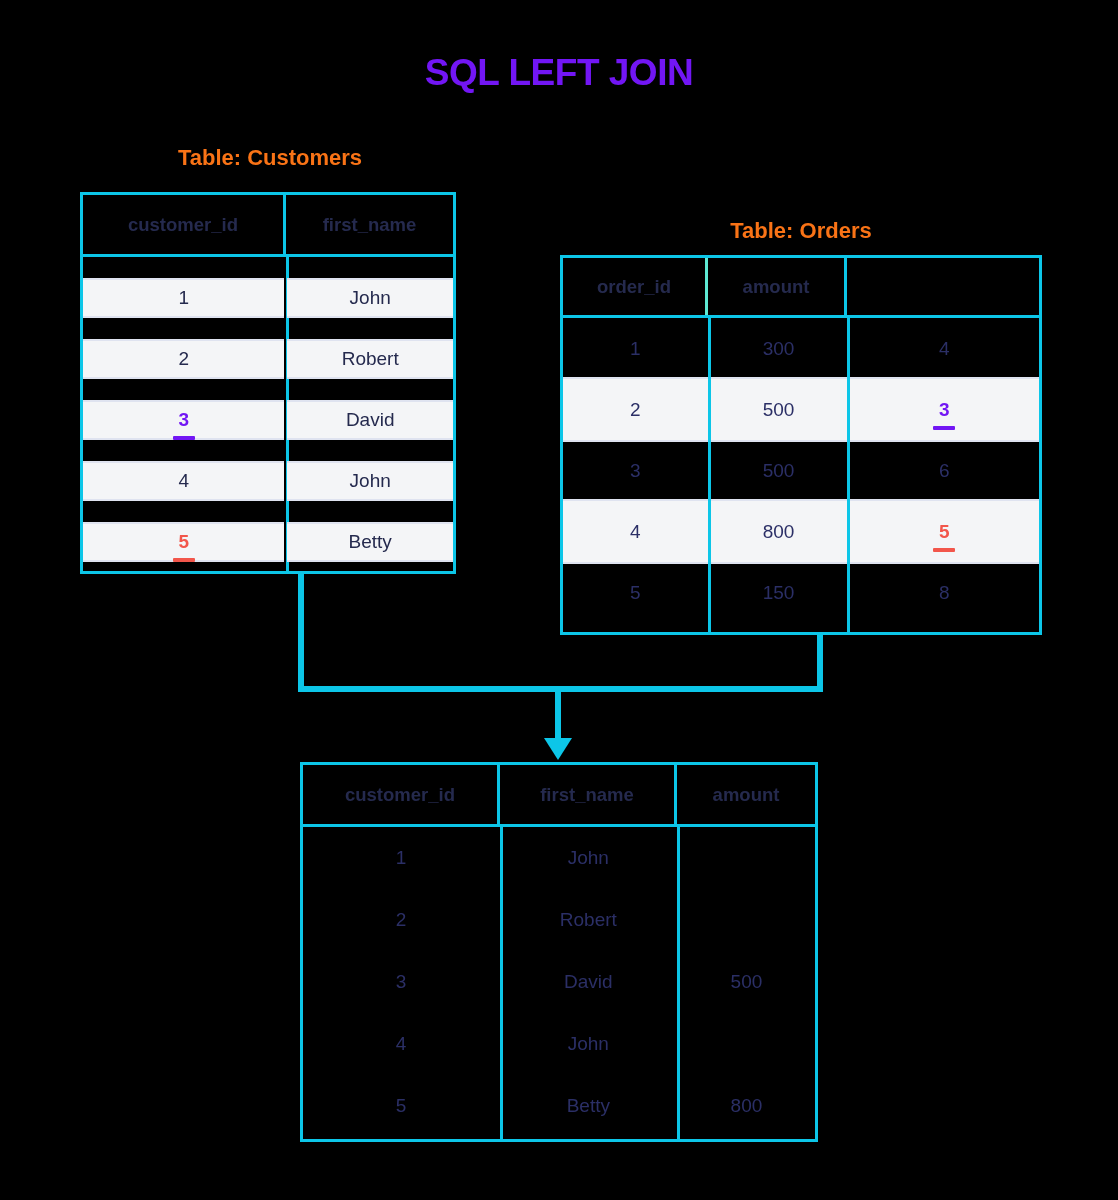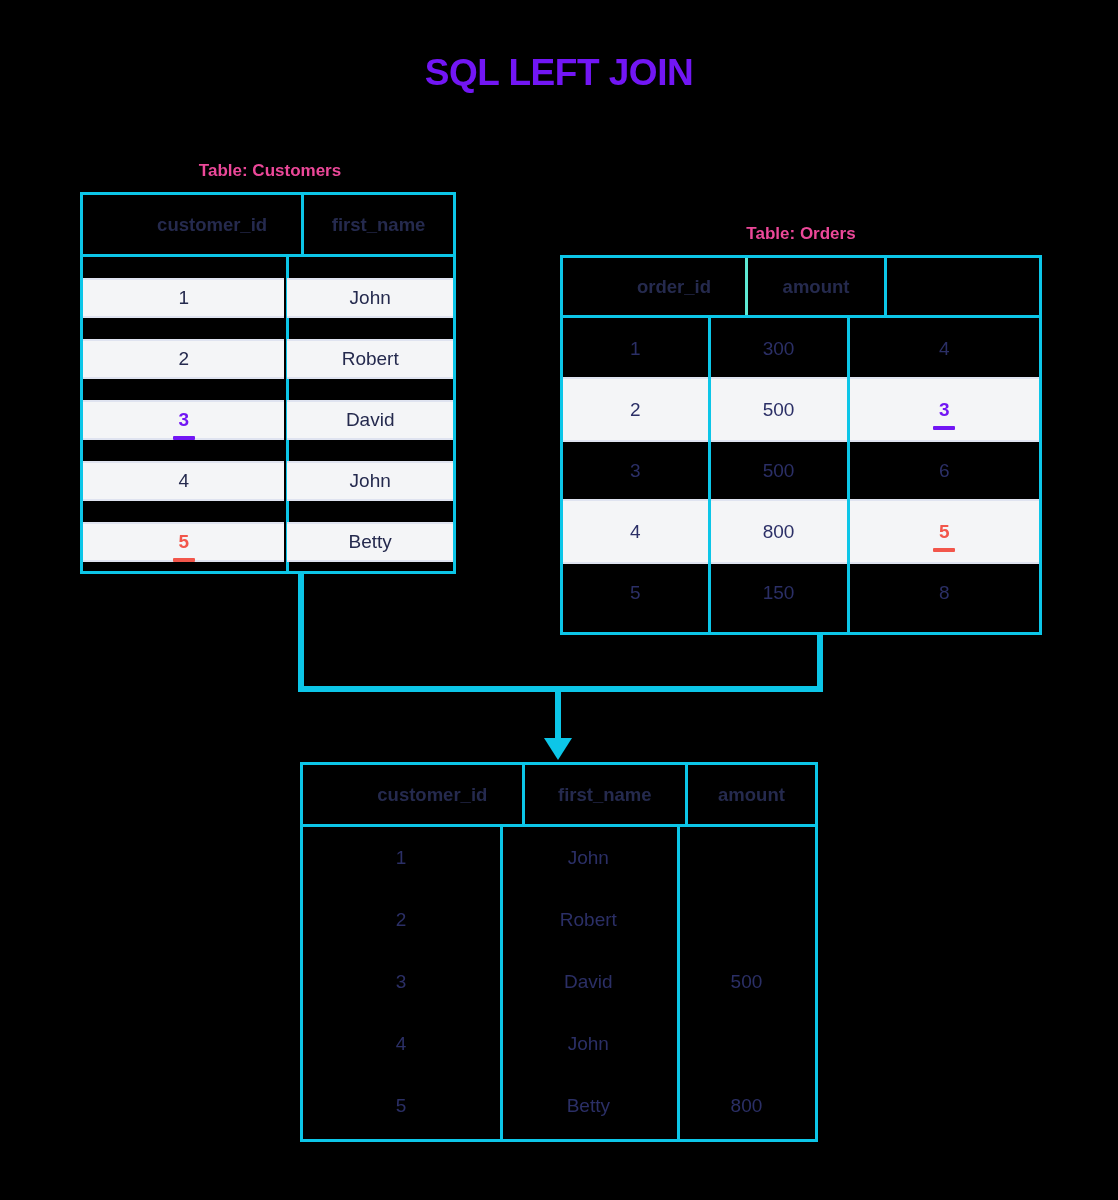--- a/index.html
+++ b/index.html
@@ -25,44 +25,42 @@
     text-align: center;
     font-size: 37px;
     font-weight: bold;
     letter-spacing: -0.5px;
     color: #7216f4;
   }
 
   
   .tbl-caption {
     position: absolute;
-    font-size: 17px;
+    font-size: 22px;
     font-weight: bold;
-    color: #ec4899;
+    color: #f97316;
     white-space: nowrap;
     text-align: center;
-    margin-top: 16px;
   }
   #cap-customers { left: 80px;  top: 145px; width: 380px; }
-  #cap-orders    { left: 560px; top: 208px; width: 482px; }
+  #cap-orders    { left: 560px; top: 218px; width: 482px; }
 
   
   .tbl {
     position: absolute;
     box-sizing: border-box;
     border: 3px solid #0cc6e8;
     background: #000000;
   }
   .tbl-head {
     position: absolute;
     left: 0; top: 0;
     width: 100%;
     box-sizing: border-box;
     display: flex;
-    padding-left: 40px;
   }
   .hcell {
     box-sizing: border-box;
     display: flex;
     align-items: center;
     justify-content: center;
     font-size: 18.5px;
     font-weight: bold;
     color: #252a4e;
     white-space: nowrap;

